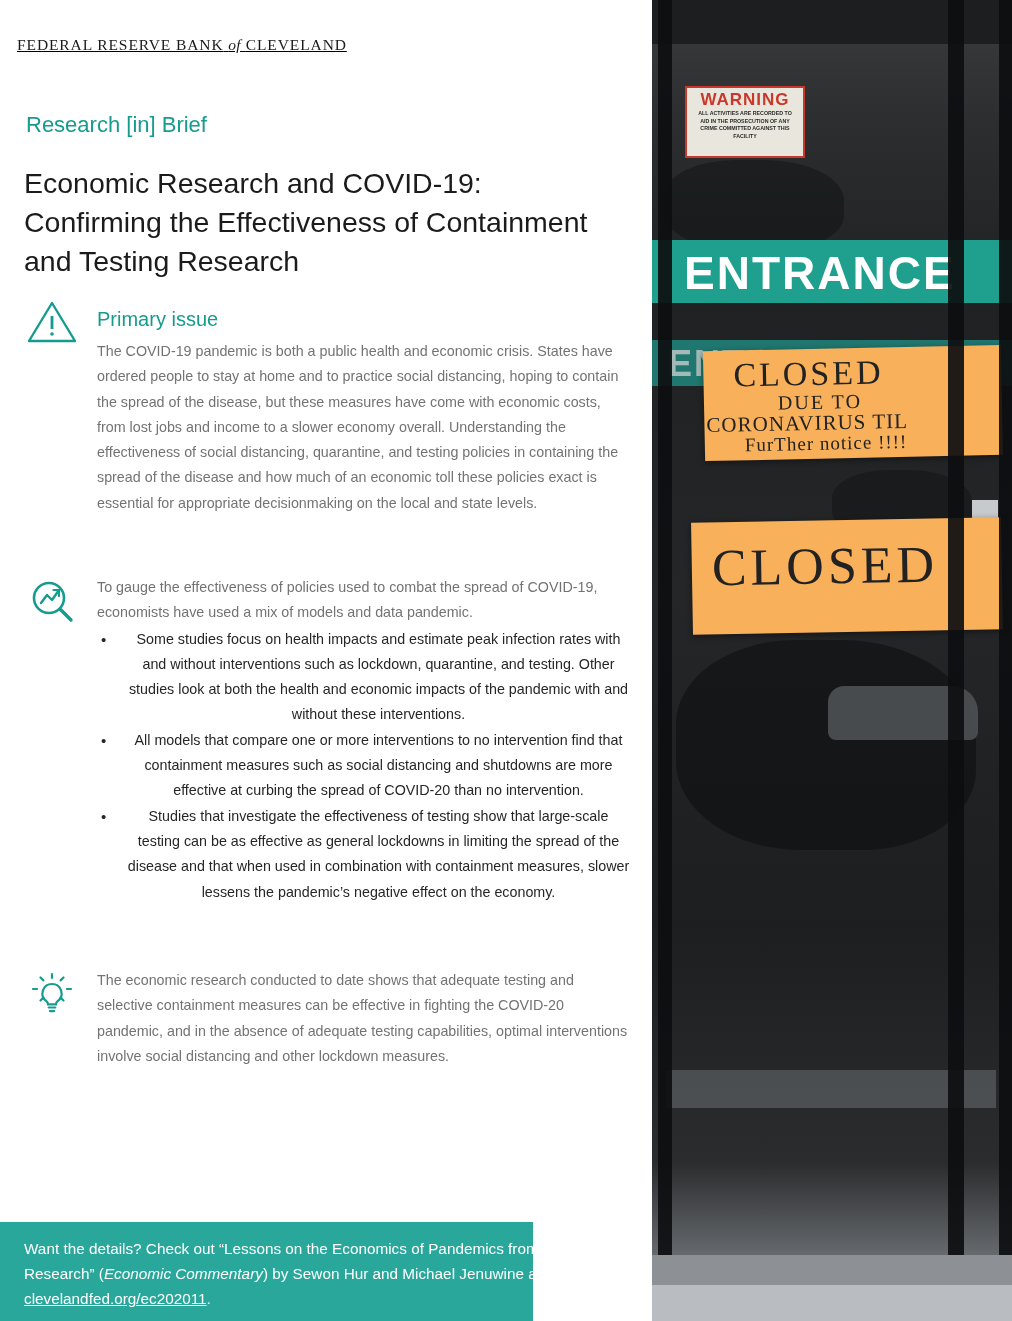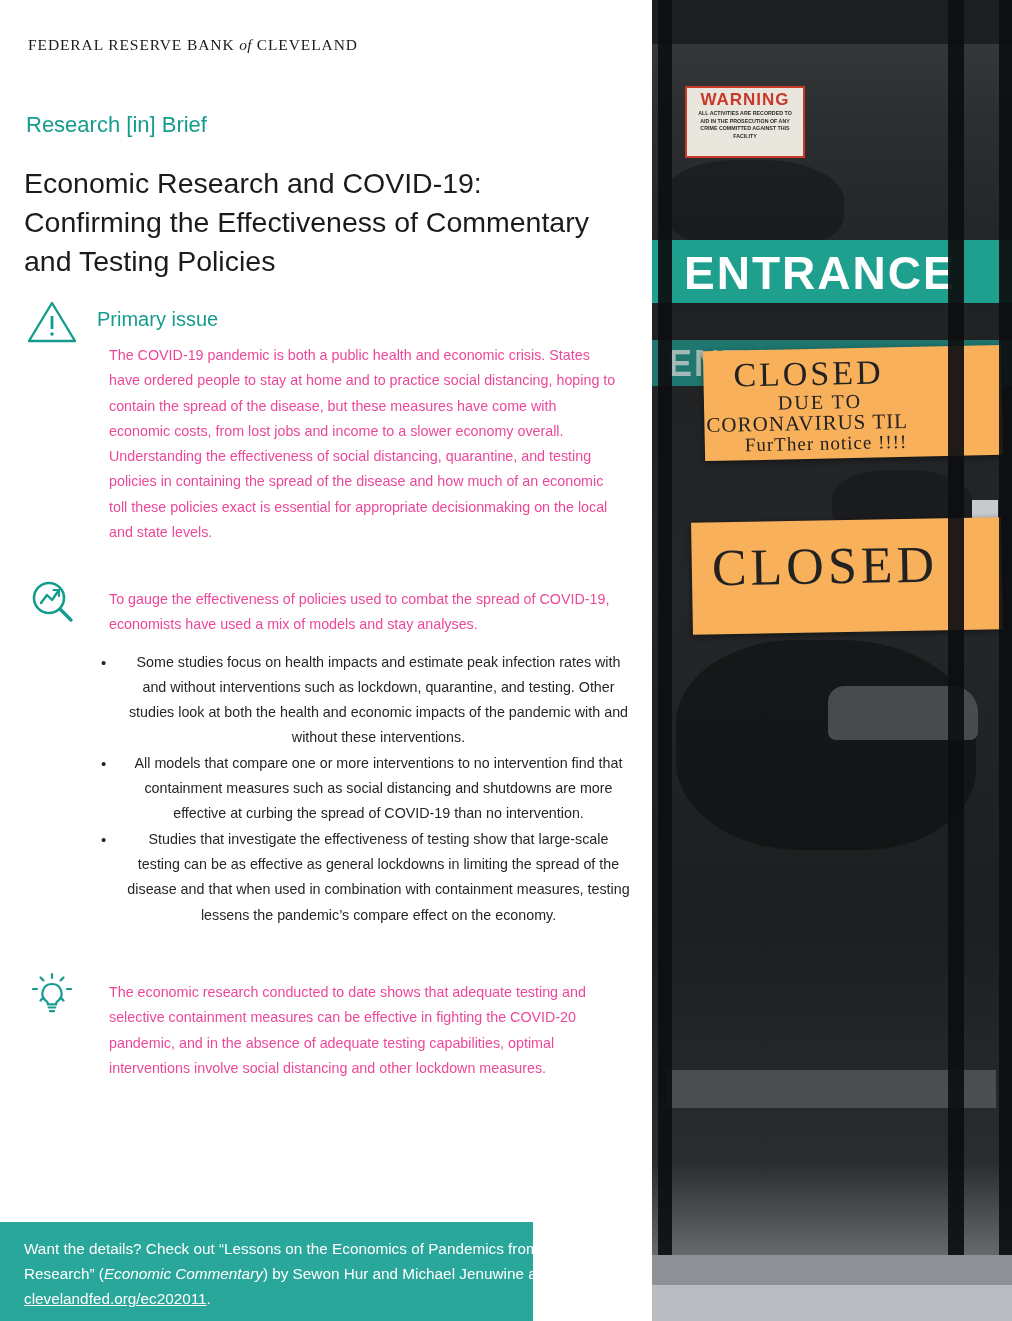--- a/index.html
+++ b/index.html
@@ -26,23 +26,24 @@
     position: absolute;
     left: 0;
     top: 0;
     width: 652px;
     height: 1321px;
     background: #ffffff;
   }
 
   .logo-wrap {
     position: absolute;
-    left: 28px;
+    left: 17px;
     top: 36px;
     white-space: nowrap;
+    text-decoration: underline;
   }
   .logo-text {
     font-family: "Liberation Serif", serif;
     font-size: 15.5px;
     letter-spacing: 0.9px;
     color: #1a1a1a;
   }
   .logo-text .italic {
     font-style: italic;
     letter-spacing: 0.3px;
@@ -88,22 +89,22 @@
   }
   .sec-title {
     font-size: 20px;
     color: #159c8e;
     margin: 12px 0 8px 0;
     font-weight: 400;
   }
   .sec-text {
     font-size: 14.3px;
     line-height: 25.3px;
-    color: #ec4899;
-    margin: 12px;
+    color: #737373;
+    margin: 0;
   }
   ul.findings {
     margin: 1px 0 0 0;
     padding: 0;
     list-style: none;
   }
   ul.findings li {
     position: relative;
     padding-left: 29px;
     font-size: 14.3px;
@@ -345,21 +346,21 @@
 
 <div class="page">
 
   <div class="left-col">
 
     <div class="logo-wrap">
       <span class="logo-text"><span>FEDERAL RESERVE BANK</span> <span class="italic">of</span> <span>CLEVELAND</span></span>
     </div>
 
     <div class="kicker">Research [in] Brief</div>
-    <h1 class="headline">Economic Research and COVID-19: Confirming the Effectiveness of Commentary and Testing Policies</h1>
+    <h1 class="headline">Economic Research and COVID-19: Confirming the Effectiveness of Containment and Testing Research</h1>
 
     <div class="section sec-primary">
       <div class="sec-icon">
         <svg width="52" height="48" viewBox="0 0 52 48">
           <path d="M26 5 L49 43 L3 43 Z" fill="none" stroke="#159c8e" stroke-width="2.4" stroke-linejoin="round"></path>
           <rect x="24.6" y="18" width="2.8" height="13" fill="#159c8e"></rect>
           <circle cx="26" cy="36" r="1.8" fill="#159c8e"></circle>
         </svg>
       </div>
       <div class="sec-body">
@@ -371,25 +372,25 @@
     <div class="section sec-key">
       <div class="sec-icon">
         <svg width="52" height="48" viewBox="0 0 52 48">
           <circle cx="23" cy="21" r="15" fill="none" stroke="#159c8e" stroke-width="2.6"></circle>
           <path d="M34 32 L45 43" stroke="#159c8e" stroke-width="3.4" stroke-linecap="round"></path>
           <path d="M15 26 L21 18 L26 23 L33 13" fill="none" stroke="#159c8e" stroke-width="2.4" stroke-linecap="round" stroke-linejoin="round"></path>
           <path d="M33 13 L33 19 M33 13 L27.5 13" stroke="#159c8e" stroke-width="2.2" stroke-linecap="round"></path>
         </svg>
       </div>
       <div class="sec-body">
-        <p class="sec-text">To gauge the effectiveness of policies used to combat the spread of COVID-19, economists have used a mix of models and stay analyses.</p>
+        <p class="sec-text">To gauge the effectiveness of policies used to combat the spread of COVID-19, economists have used a mix of models and data pandemic.</p>
         <ul class="findings">
           <li>Some studies focus on health impacts and estimate peak infection rates with and without interventions such as lockdown, quarantine, and testing. Other studies look at both the health and economic impacts of the pandemic with and without these interventions.</li>
-          <li>All models that compare one or more interventions to no intervention find that containment measures such as social distancing and shutdowns are more effective at curbing the spread of COVID-19 than no intervention.</li>
-          <li>Studies that investigate the effectiveness of testing show that large-scale testing can be as effective as general lockdowns in limiting the spread of the disease and that when used in combination with containment measures, testing lessens the pandemic’s compare effect on the economy.</li>
+          <li>All models that compare one or more interventions to no intervention find that containment measures such as social distancing and shutdowns are more effective at curbing the spread of COVID-20 than no intervention.</li>
+          <li>Studies that investigate the effectiveness of testing show that large-scale testing can be as effective as general lockdowns in limiting the spread of the disease and that when used in combination with containment measures, slower lessens the pandemic’s negative effect on the economy.</li>
         </ul>
       </div>
     </div>
 
     <div class="section sec-bottom">
       <div class="sec-icon">
         <svg width="52" height="48" viewBox="0 0 52 48">
           <path d="M26 14 a9.5 9.5 0 0 1 5.6 17.2 c-1.2 .9 -1.6 2 -1.6 3.2 h-8 c0 -1.2 -.4 -2.3 -1.6 -3.2 A9.5 9.5 0 0 1 26 14 Z" fill="none" stroke="#159c8e" stroke-width="2.2"></path>
           <rect x="21.6" y="36.4" width="8.8" height="2.2" rx="1.1" fill="#159c8e"></rect>
           <rect x="22.8" y="40" width="6.4" height="2.2" rx="1.1" fill="#159c8e"></rect>

